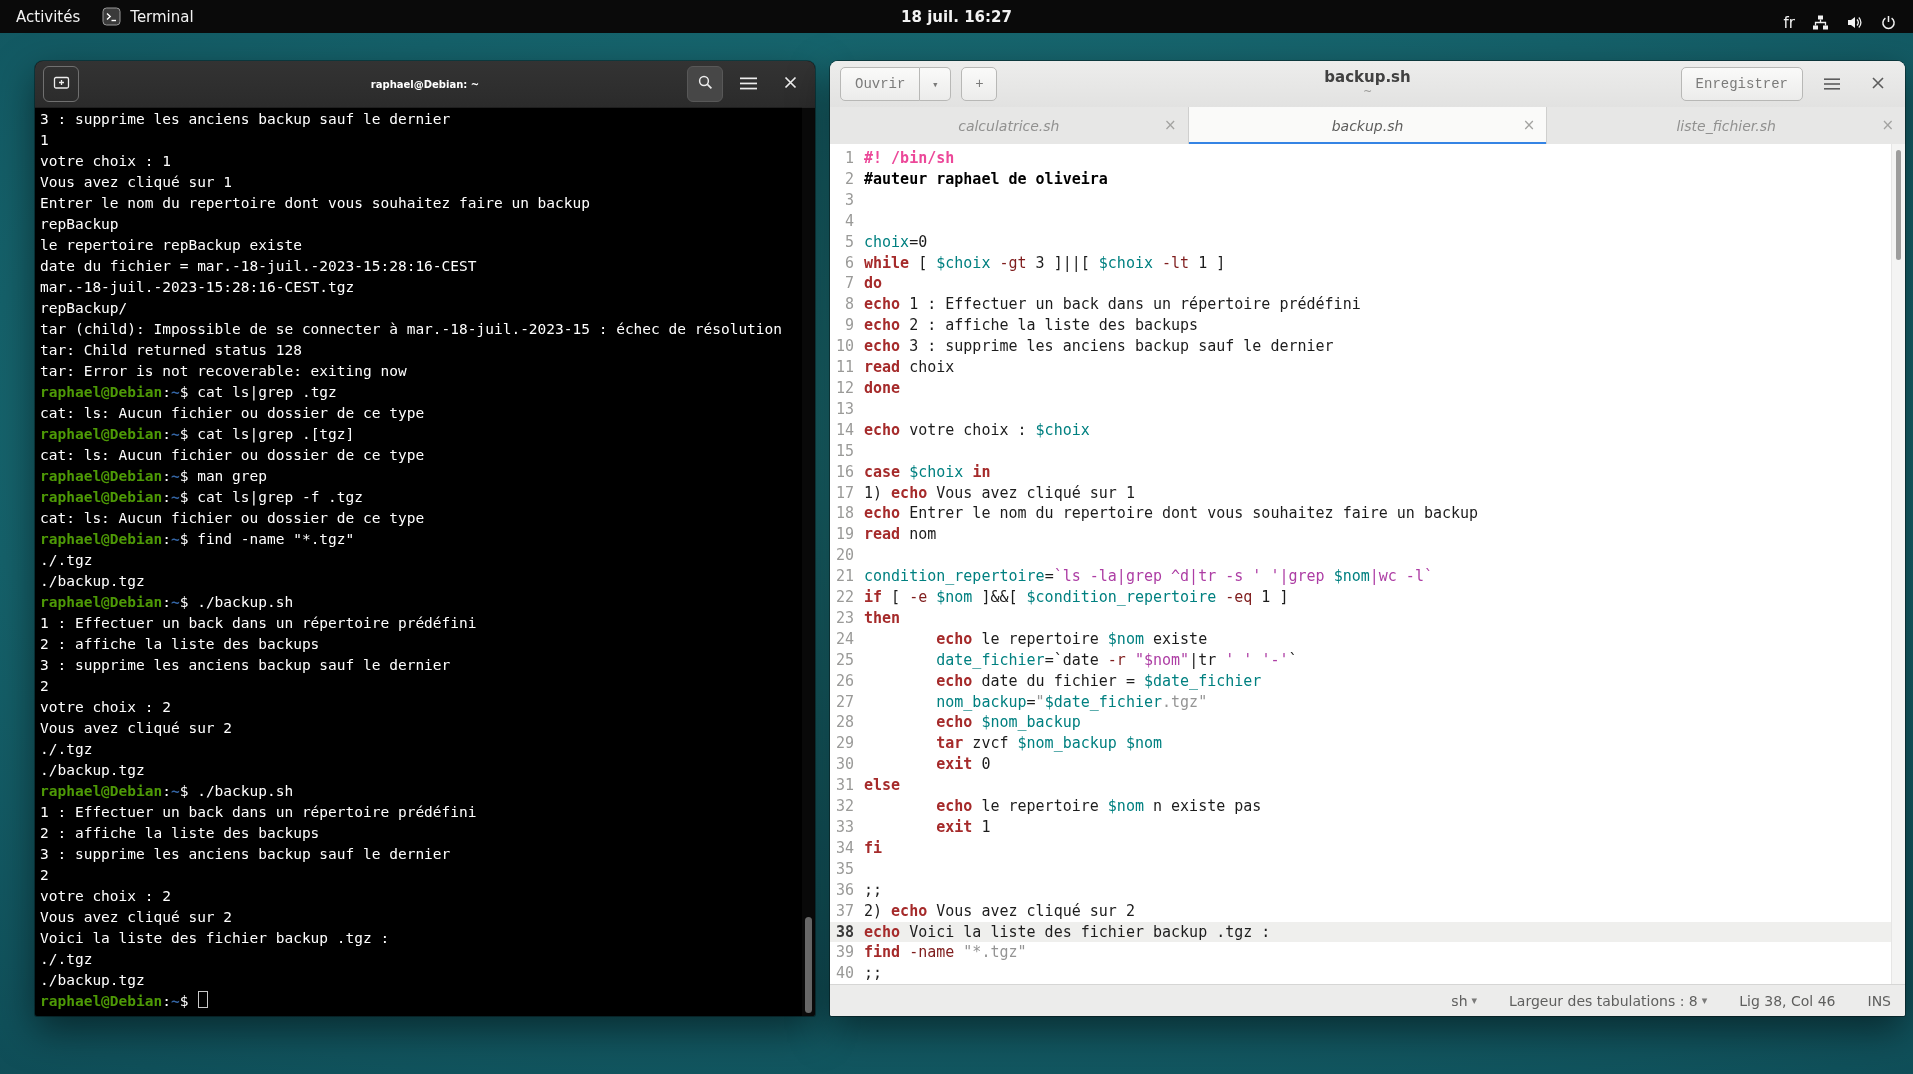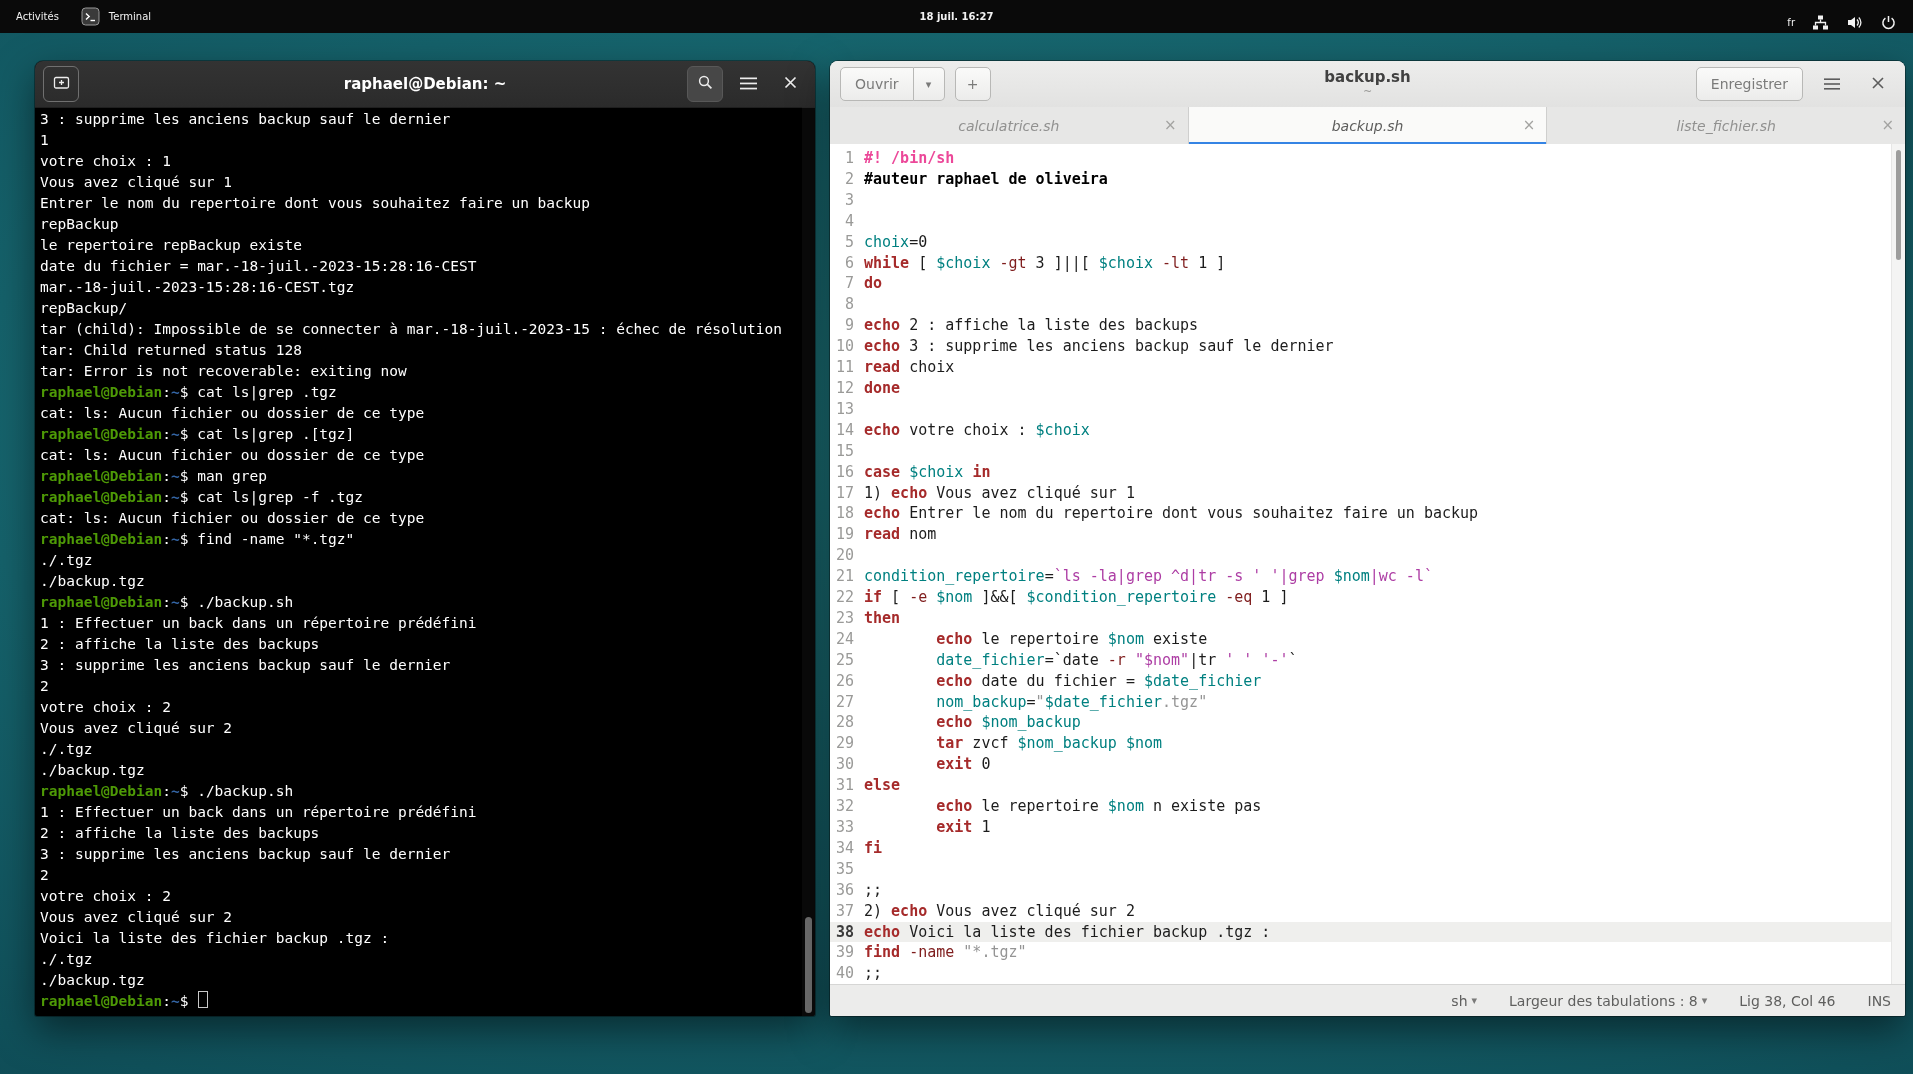--- a/index.html
+++ b/index.html
@@ -3,52 +3,52 @@
 <meta charset="utf-8">
 <style>
   html,body{margin:0;padding:0;}
   body{
     width:1913px;height:1074px;overflow:hidden;position:relative;
     font-family:"DejaVu Sans",sans-serif;
     background:radial-gradient(120% 95% at 52% 40%, #1e7a80 0%, #15616a 45%, #0b3f4a 100%);
   }
   
   .topbar{position:absolute;left:0;top:0;right:0;height:33px;background:#0a0a0a;color:#f2f2f2;
-    display:flex;align-items:center;font-size:10px;z-index:50;}
+    display:flex;align-items:center;font-size:15px;z-index:50;}
   .tb-left{display:flex;align-items:center;gap:22px;padding-left:16px;}
   .app-ind{display:flex;align-items:center;gap:9px;}
   .tb-center{position:absolute;left:50%;transform:translateX(-50%);font-weight:700;}
   .tb-right{margin-left:auto;display:flex;align-items:center;gap:17px;padding-right:16px;margin-top:12px;}
   .tb-icon{display:flex;align-items:center;}
   
   .window{position:absolute;border-radius:8px 8px 2px 2px;
     box-shadow:0 0 0 1px rgba(0,0,0,.35), 0 14px 38px rgba(0,0,0,.5);}
   
   .term{left:35px;top:61px;width:780px;height:955px;background:#000;}
   .term-header{height:46px;background:linear-gradient(#333333,#2b2b2b);border-radius:8px 8px 0 0;
     display:flex;align-items:center;padding:0 8px;position:relative;border-bottom:1px solid #1f1f1f;}
-  .term-title{position:absolute;left:50%;transform:translateX(-50%);color:#fff;font-weight:700;font-size:15px;}
+  .term-title{position:absolute;left:50%;transform:translateX(-50%);color:#fff;font-weight:700;font-size:10px;}
   .thbtn{width:34px;height:34px;border-radius:6px;display:flex;align-items:center;justify-content:center;}
   .thbtn.newtab{border:1px solid #707070;}
   .thbtn.search{background:#474747;border:1px solid #585858;}
   .term-right{margin-left:auto;display:flex;align-items:center;gap:8px;}
   .term-body{position:absolute;top:46px;bottom:0;left:0;right:0;overflow:hidden;
     padding:2px 0 0 5px;font-family:"DejaVu Sans Mono",monospace;font-size:14.5px;line-height:21px;color:#fff;}
   .tline{white-space:pre;}
   .pu{color:#4e9a06;font-weight:700;}
   .pd{color:#3465a4;font-weight:700;}
   .cursor{display:inline-block;width:8px;height:15px;border:1px solid #c8c8c8;vertical-align:-2px;margin-left:1px;}
   .term-scroll{position:absolute;right:0;top:46px;bottom:0;width:13px;background:rgba(255,255,255,.04);}
   .term-thumb{position:absolute;right:3px;bottom:3px;width:7px;height:96px;background:#6e6e6e;border-radius:4px;}
   
   .gedit{left:830px;top:61px;width:1075px;height:955px;background:#fff;}
   .ged-header{height:46px;background:linear-gradient(#ededec,#e2e2e1);border-bottom:1px solid #c8c8c7;
     border-radius:8px 8px 0 0;display:flex;align-items:center;padding:0 10px;position:relative;}
   .gbtn{height:32px;border:1px solid #b8b8b6;border-radius:5px;background:linear-gradient(#fafaf9,#ececeb);
-    color:#7b7b7a;font-size:14px;display:flex;align-items:center;justify-content:center;padding:0 14px;}
+    color:#7b7b7a;font-size:14px;display:flex;align-items:center;justify-content:center;padding:0 14px;font-family:Liberation Mono, monospace;}
   .split{display:flex;}
   .split .gbtn:first-child{border-radius:5px 0 0 5px;}
   .split .gbtn:last-child{border-radius:0 5px 5px 0;border-left:none;width:30px;padding:0;}
   .gbtn.sq{width:34px;padding:0;margin-left:10px;}
   .ged-title-block{position:absolute;left:50%;top:50%;transform:translate(-50%,-50%);text-align:center;line-height:1.15;}
   .ged-title{font-weight:700;font-size:15px;color:#414141;}
   .ged-sub{font-size:11px;color:#9a9a98;}
   .ged-right{margin-left:auto;display:flex;align-items:center;gap:12px;}
   .ghbtn{width:34px;height:34px;border-radius:6px;display:flex;align-items:center;justify-content:center;}
   
@@ -274,21 +274,21 @@
     </div>
 
   <div class="code-area">
       <div class="crow"><span class="lnum">1</span><span class="ccode"><span class="tok-sh">#! /bin/sh</span></span></div>
       <div class="crow"><span class="lnum">2</span><span class="ccode"><span class="tok-c">#auteur raphael de oliveira</span></span></div>
       <div class="crow"><span class="lnum">3</span><span class="ccode">&nbsp;</span></div>
       <div class="crow"><span class="lnum">4</span><span class="ccode">&nbsp;</span></div>
       <div class="crow"><span class="lnum">5</span><span class="ccode"><span class="tok-v">choix</span><span class="tok-n">=0</span></span></div>
       <div class="crow"><span class="lnum">6</span><span class="ccode"><span class="tok-k">while</span><span class="tok-n"> [ </span><span class="tok-v">$choix</span><span class="tok-n"> </span><span class="tok-o">-gt</span><span class="tok-n"> 3 ]||[ </span><span class="tok-v">$choix</span><span class="tok-n"> </span><span class="tok-o">-lt</span><span class="tok-n"> 1 ]</span></span></div>
       <div class="crow"><span class="lnum">7</span><span class="ccode"><span class="tok-k">do</span></span></div>
-      <div class="crow"><span class="lnum">8</span></div>
+      <div class="crow"><span class="lnum">8</span><span class="ccode"><span class="tok-k">echo</span><span class="tok-n"> 1 : Effectuer un back dans un répertoire prédéfini</span></span></div>
       <div class="crow"><span class="lnum">9</span><span class="ccode"><span class="tok-k">echo</span><span class="tok-n"> 2 : affiche la liste des backups</span></span></div>
       <div class="crow"><span class="lnum">10</span><span class="ccode"><span class="tok-k">echo</span><span class="tok-n"> 3 : supprime les anciens backup sauf le dernier</span></span></div>
       <div class="crow"><span class="lnum">11</span><span class="ccode"><span class="tok-k">read</span><span class="tok-n"> choix</span></span></div>
       <div class="crow"><span class="lnum">12</span><span class="ccode"><span class="tok-k">done</span></span></div>
       <div class="crow"><span class="lnum">13</span><span class="ccode">&nbsp;</span></div>
       <div class="crow"><span class="lnum">14</span><span class="ccode"><span class="tok-k">echo</span><span class="tok-n"> votre choix : </span><span class="tok-v">$choix</span></span></div>
       <div class="crow"><span class="lnum">15</span><span class="ccode">&nbsp;</span></div>
       <div class="crow"><span class="lnum">16</span><span class="ccode"><span class="tok-k">case</span><span class="tok-n"> </span><span class="tok-v">$choix</span><span class="tok-n"> </span><span class="tok-k">in</span></span></div>
       <div class="crow"><span class="lnum">17</span><span class="ccode"><span class="tok-n">1) </span><span class="tok-k">echo</span><span class="tok-n"> Vous avez cliqué sur 1</span></span></div>
       <div class="crow"><span class="lnum">18</span><span class="ccode"><span class="tok-k">echo</span><span class="tok-n"> Entrer le nom du repertoire dont vous souhaitez faire un backup</span></span></div>

